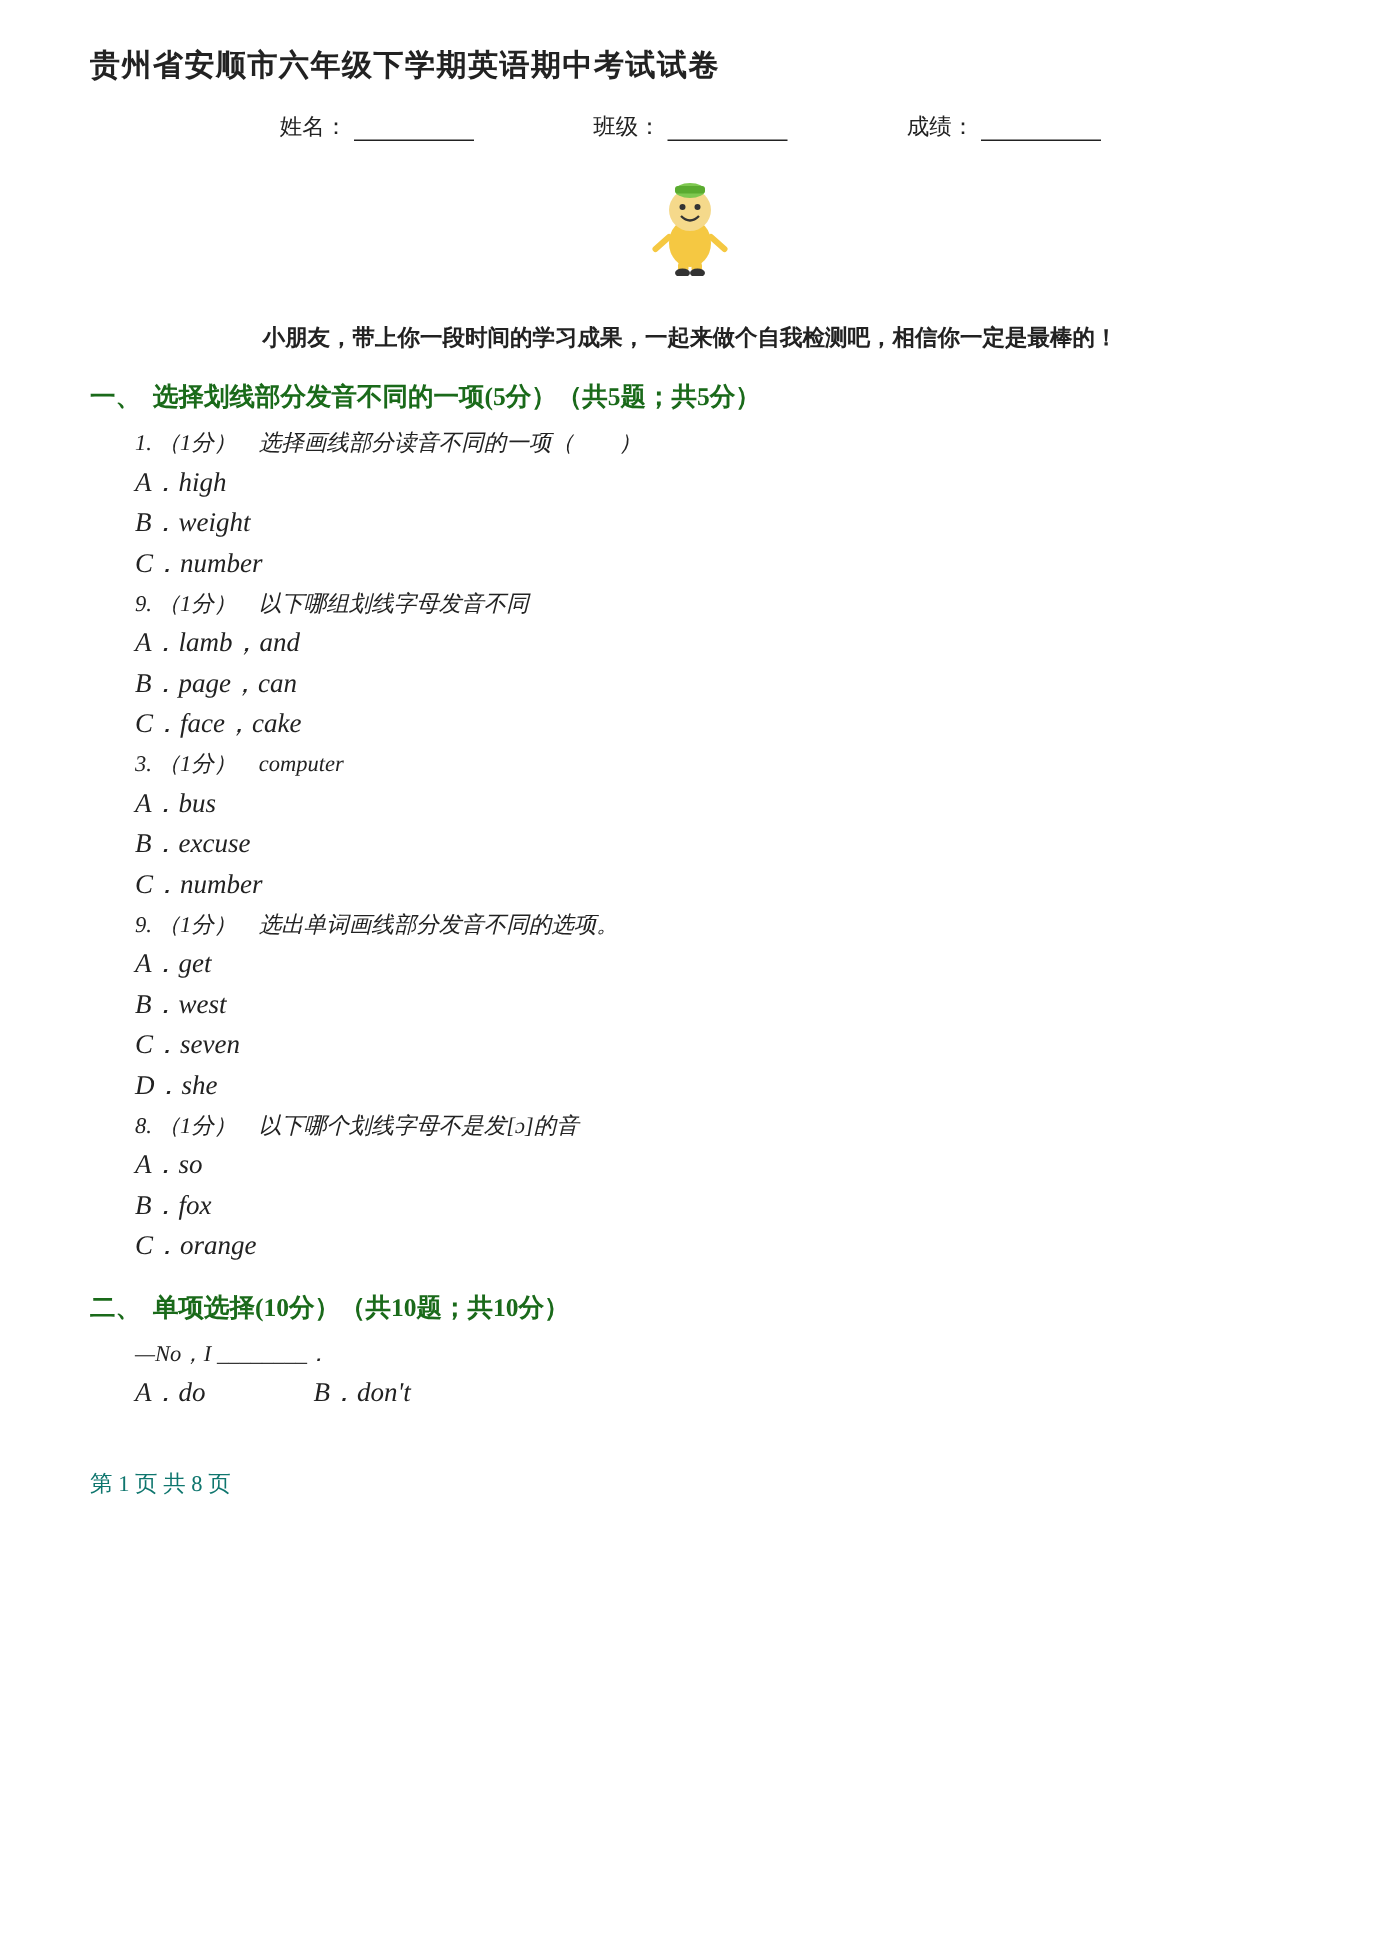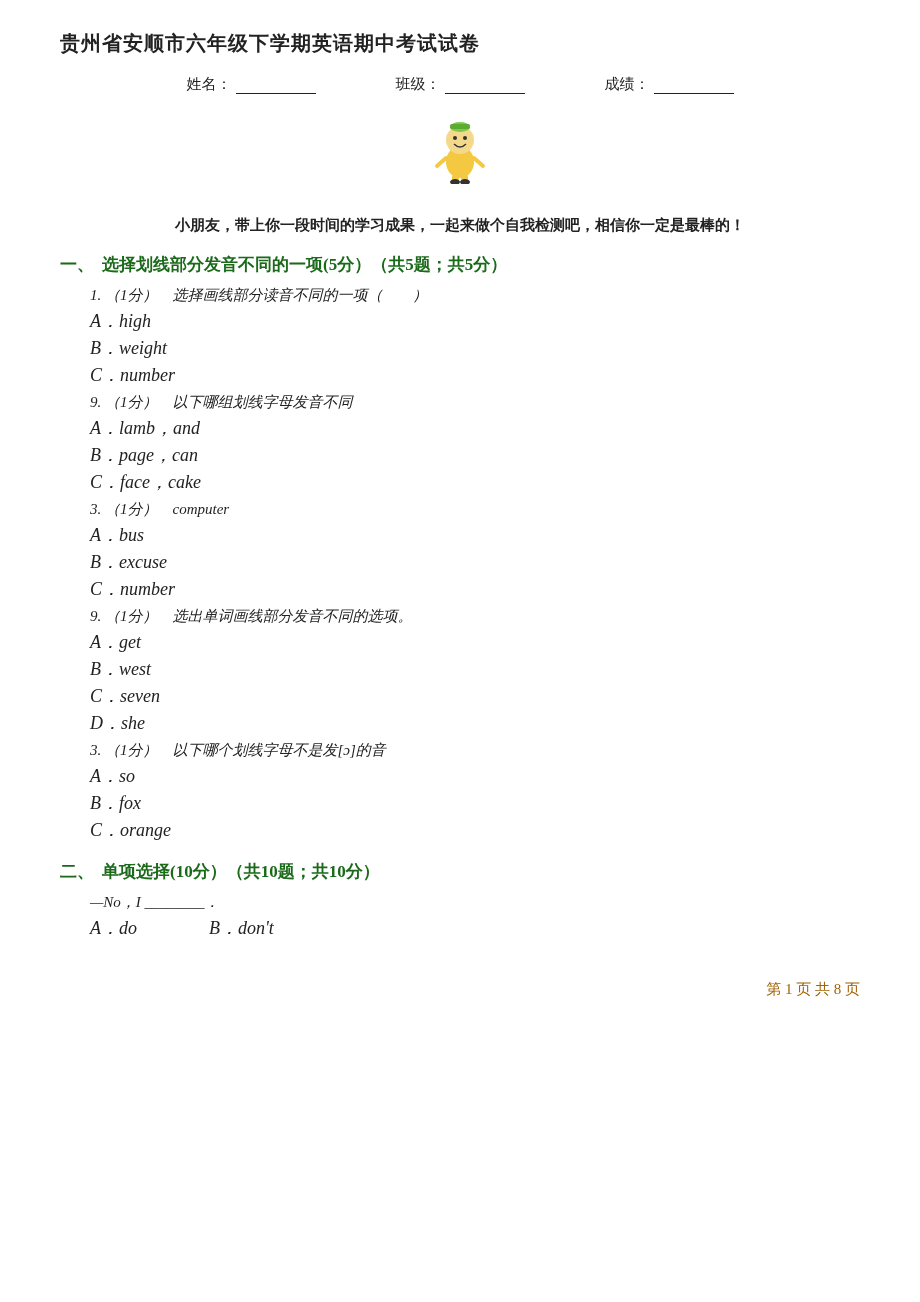--- a/index.html
+++ b/index.html
@@ -73,24 +73,24 @@
     }
     .question-line {
       margin-bottom: 4px;
       font-size: 15px;
     }
     .option-line {
       margin-bottom: 3px;
       font-size: 18px;
     }
     .page-footer {
-      text-align: right;
+      text-align: left;
       margin-top: 40px;
       font-size: 15px;
-      color: #a16207;
+      color: #0f766e;
     }
   </style>
 </head>
 <body>
 
 <div class="title">贵州省安顺市六年级下学期英语期中考试试卷</div>
 
 <div class="info-row">
   <div class="info-item">
     <span>姓名：</span>
@@ -160,21 +160,21 @@
       <div class="option-line">C．number</div>
     </div>
     <div class="question-block">
       <div class="question-line">9. （1分）　选出单词画线部分发音不同的选项。</div>
       <div class="option-line">A．get</div>
       <div class="option-line">B．west</div>
       <div class="option-line">C．seven</div>
       <div class="option-line">D．she</div>
     </div>
     <div class="question-block">
-      <div class="question-line">3. （1分）　以下哪个划线字母不是发[ɔ]的音</div>
+      <div class="question-line">8. （1分）　以下哪个划线字母不是发[ɔ]的音</div>
       <div class="option-line">A．so</div>
       <div class="option-line">B．fox</div>
       <div class="option-line">C．orange</div>
     </div>
     <div class="section-title">
       <span>二、</span>
       <span>单项选择(10分）（共10题；共10分）</span>
     </div>
     <div class="question-block">
       <div class="question-line">—No，I ________．</div>

